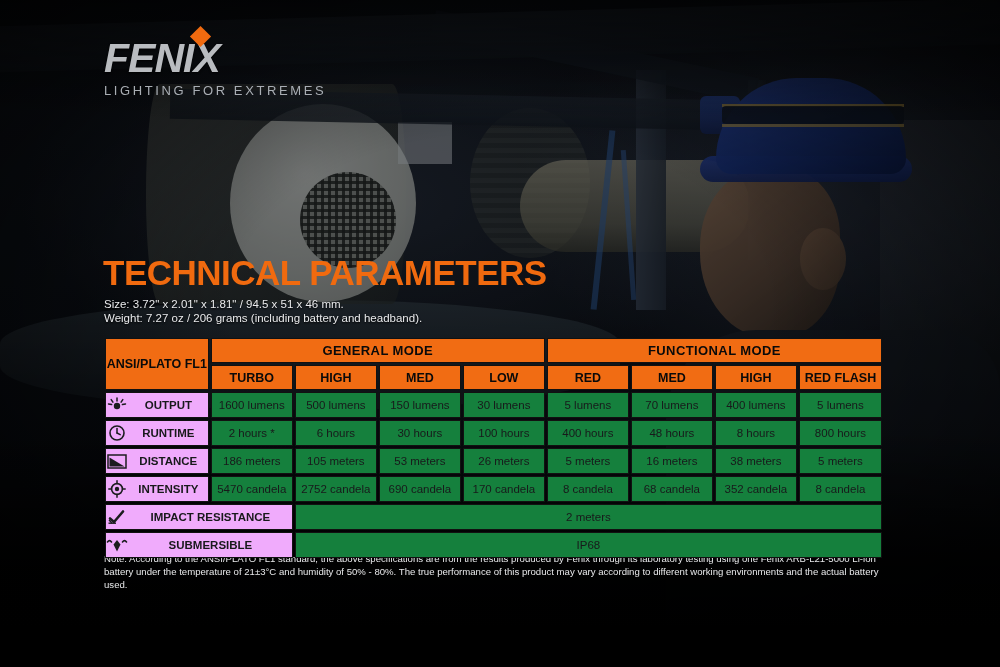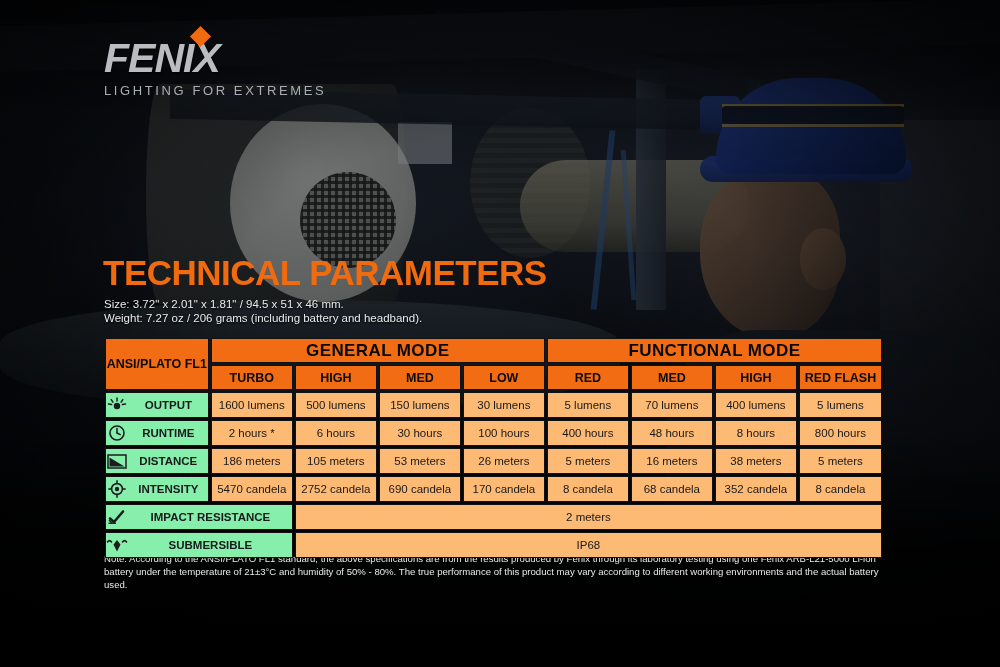--- a/index.html
+++ b/index.html
@@ -93,24 +93,24 @@
   .subline { position:absolute; left:104px; z-index:8; color:#e9eaec; font-size:11.5px;
              font-family:"Liberation Sans", sans-serif; text-shadow:0 1px 2px #000; }
   .sub1 { top:298px; }
   .sub2 { top:312px; }
 
   
   .spec { position:absolute; left:103px; top:336px; width:781px; z-index:9;
           border-collapse:separate; border-spacing:2px; font-family:"Liberation Sans", sans-serif; }
   .spec td, .spec th { border:1.3px solid #111; padding:0; text-align:center; vertical-align:middle; }
   .hd { background:#f16c13; color:#0a0a0a; font-weight:bold; font-size:12.5px; height:25px; }
-  .hd-group { font-size:17px; letter-spacing:.4px; }
+  .hd-group { font-size:13px; letter-spacing:.4px; }
   .hd-ansi { font-size:12.5px; }
-  .cell { background:#fdba74; color:#18191b; font-size:11.5px; height:26px; }
-  .rowlabel { background:#86efac; color:#18191b; font-weight:bold; font-size:11.5px;
+  .cell { background:#15803d; color:#18191b; font-size:11.5px; height:26px; }
+  .rowlabel { background:#f0abfc; color:#18191b; font-weight:bold; font-size:11.5px;
               text-align:left; padding-left:6px; height:26px; }
   .rl-inner { display:flex; align-items:center; gap:7px; }
   .rl-icon { width:22px; height:18px; flex:0 0 22px; display:flex; align-items:center; justify-content:center; }
   .rl-text { flex:1; text-align:center; padding-right:6px; }
 
   
   .notes { position:absolute; left:104px; top:553px; width:790px; z-index:8;
            color:#e7e8ea; font-size:9.6px; line-height:1.35;
            font-family:"Liberation Sans", sans-serif; }
   .note-star { position:absolute; left:104px; top:598px; width:790px; z-index:8;

